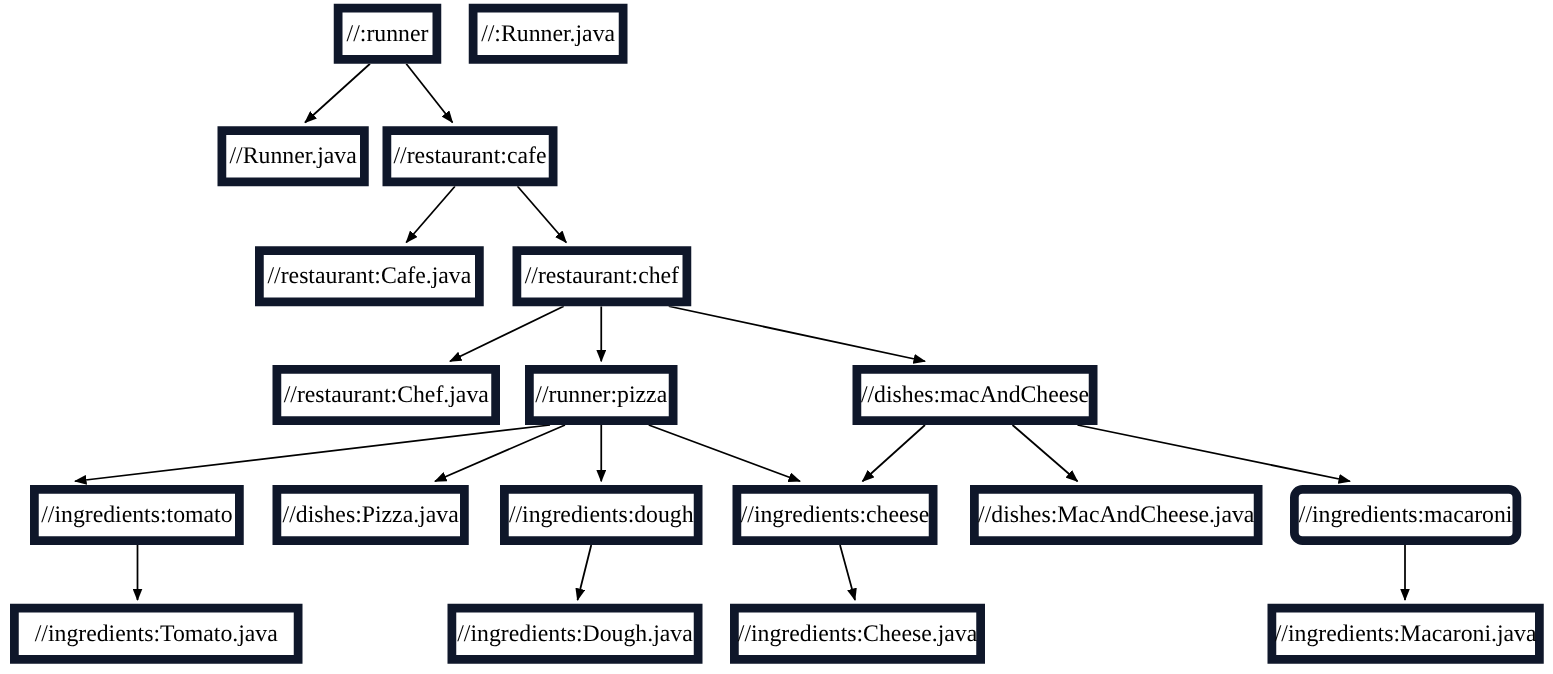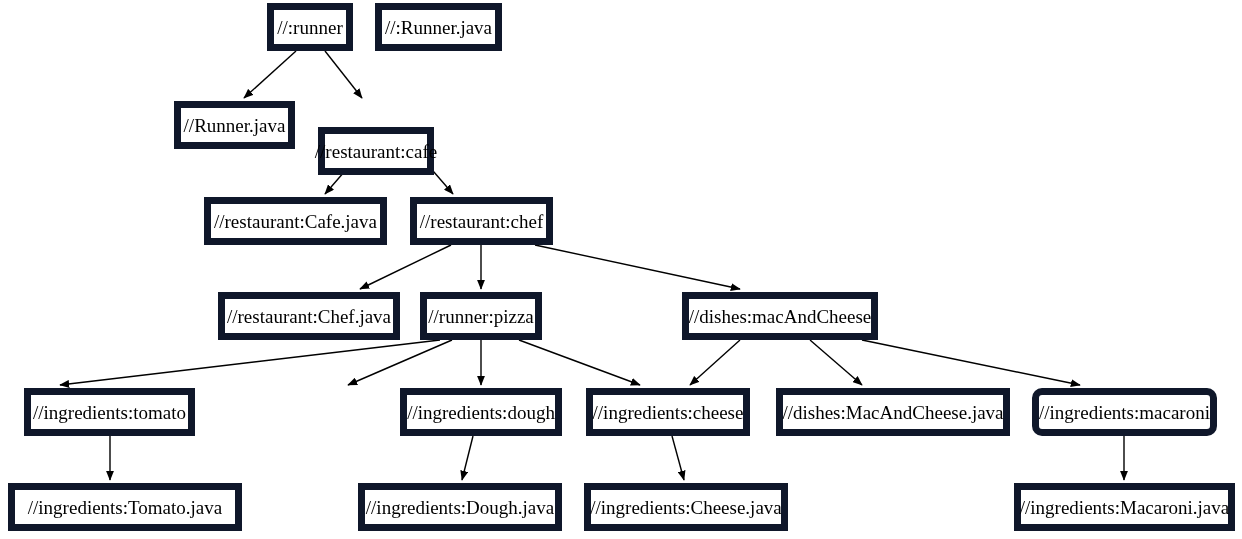--- a/index.html
+++ b/index.html
@@ -86,40 +86,43 @@
   <div id="node-layer">
       <div class="graph-node" style="left: 267px; top: 3px; width: 86px; height: 48px;">
         <span class="graph-node-label">//:runner</span>
       </div>
       <div class="graph-node" style="left: 375px; top: 3px; width: 127px; height: 48px;">
         <span class="graph-node-label">//:Runner.java</span>
       </div>
       <div class="graph-node" style="left: 174px; top: 101px; width: 121px; height: 48px;">
         <span class="graph-node-label">//Runner.java</span>
       </div>
-      <div class="graph-node" style="left: 318px; top: 101px; width: 116px; height: 48px; margin-top: 26px;">
+      <div class="graph-node" style="left: 306px; top: 101px; width: 140px; height: 48px;">
         <span class="graph-node-label">//restaurant:cafe</span>
       </div>
       <div class="graph-node" style="left: 204px; top: 197px; width: 183px; height: 48px;">
         <span class="graph-node-label">//restaurant:Cafe.java</span>
       </div>
       <div class="graph-node" style="left: 410px; top: 197px; width: 143px; height: 48px; justify-content: center;">
         <span class="graph-node-label">//restaurant:chef</span>
       </div>
       <div class="graph-node" style="left: 218px; top: 292px; width: 182px; height: 48px;">
         <span class="graph-node-label">//restaurant:Chef.java</span>
       </div>
       <div class="graph-node" style="left: 420px; top: 292px; width: 122px; height: 48px;">
         <span class="graph-node-label">//runner:pizza</span>
       </div>
       <div class="graph-node" style="left: 682px; top: 292px; width: 196px; height: 48px;">
         <span class="graph-node-label">//dishes:macAndCheese</span>
       </div>
       <div class="graph-node" style="left: 24px; top: 388px; width: 171px; height: 48px;">
         <span class="graph-node-label">//ingredients:tomato</span>
+      </div>
+      <div class="graph-node" style="left: 218px; top: 388px; width: 157px; height: 48px;">
+        <span class="graph-node-label">//dishes:Pizza.java</span>
       </div>
       <div class="graph-node" style="left: 400px; top: 388px; width: 162px; height: 48px;">
         <span class="graph-node-label">//ingredients:dough</span>
       </div>
       <div class="graph-node" style="left: 586px; top: 388px; width: 164px; height: 48px;">
         <span class="graph-node-label">//ingredients:cheese</span>
       </div>
       <div class="graph-node" style="left: 776px; top: 388px; width: 234px; height: 48px;">
         <span class="graph-node-label">//dishes:MacAndCheese.java</span>
       </div>

